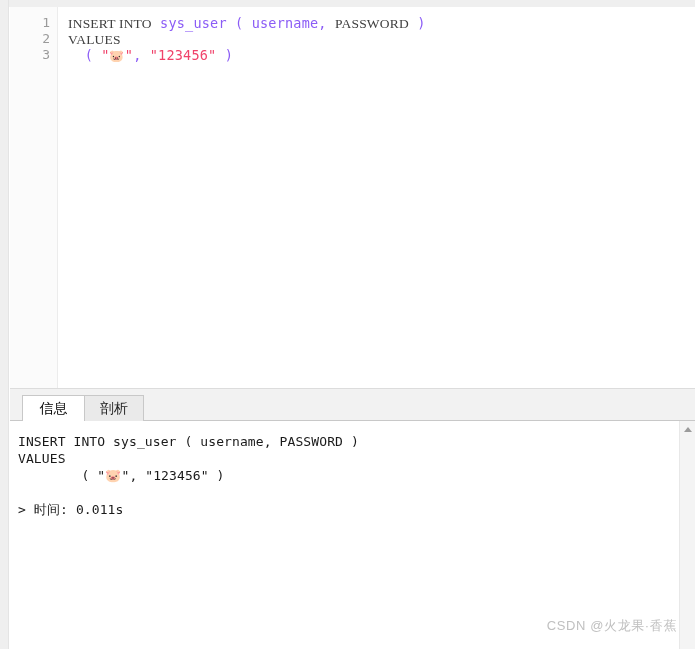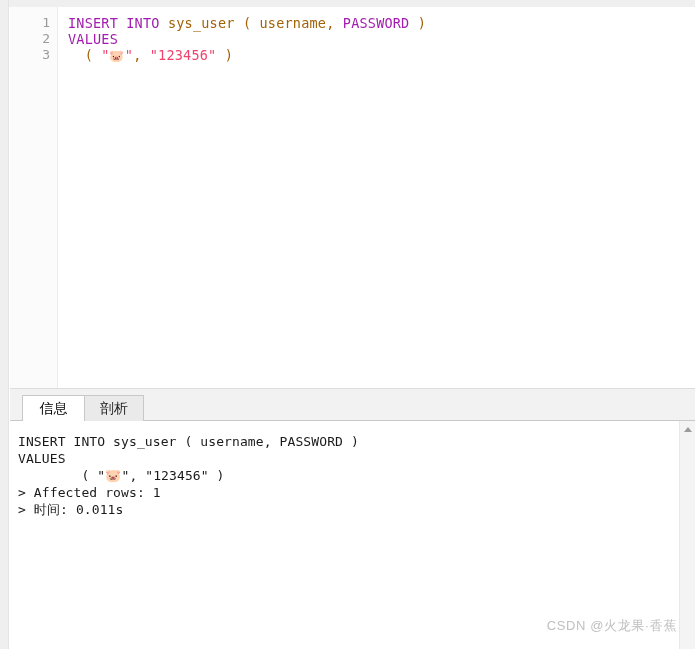--- a/index.html
+++ b/index.html
@@ -84,23 +84,23 @@
   .code-line {
     position: absolute;
     left: 0;
     white-space: pre;
     font-family: "DejaVu Sans Mono", monospace;
     font-size: 13.5px;
     line-height: 16px;
     color: #1c1c1c;
     letter-spacing: 0.2px;
   }
-  .kw   { color: #a21caf; }
+  .kw   { color: #404040; font-family: Liberation Serif, serif; }
   .str  { color: #f0426a; }
-  .plain{ color: #a16207; }
+  .plain{ color: #8b5cf6; }
   .emoji-glyph {
     color: #f0426a;
     font-family: "DejaVu Sans", sans-serif;
     font-size: 12px;
   }
 
   
   .splitter {
     position: absolute;
     left: 10px;
@@ -244,21 +244,20 @@
     <div class="tabbar" id="tabbar">
         <div class="tab active" style="left: 12px; width: 63px;">信息</div>
         <div class="tab" style="left: 74px; width: 60px;">剖析</div>
         <div class="tab" style="left: 133px; width: 60px; margin-top: 38px;">状态</div>
       </div>
 
     <div class="log-body" id="log-body">
         <div class="log-line" style="top: 12px;">INSERT INTO sys_user ( username, PASSWORD )</div>
         <div class="log-line" style="top: 29px;">VALUES</div>
         <div class="log-line" style="top: 46px;">        ( "🐷", "123456" )</div>
-        <div class="log-line" style="top: 63px;">&gt; Affected rows: 1</div>
         <div class="log-line" style="top: 80px;">&gt; 时间: 0.011s</div>
       </div>
 
     <div class="vscroll">
       <div class="vscroll-up">
         <div class="chev"></div>
       </div>
     </div>
 
   </div>

